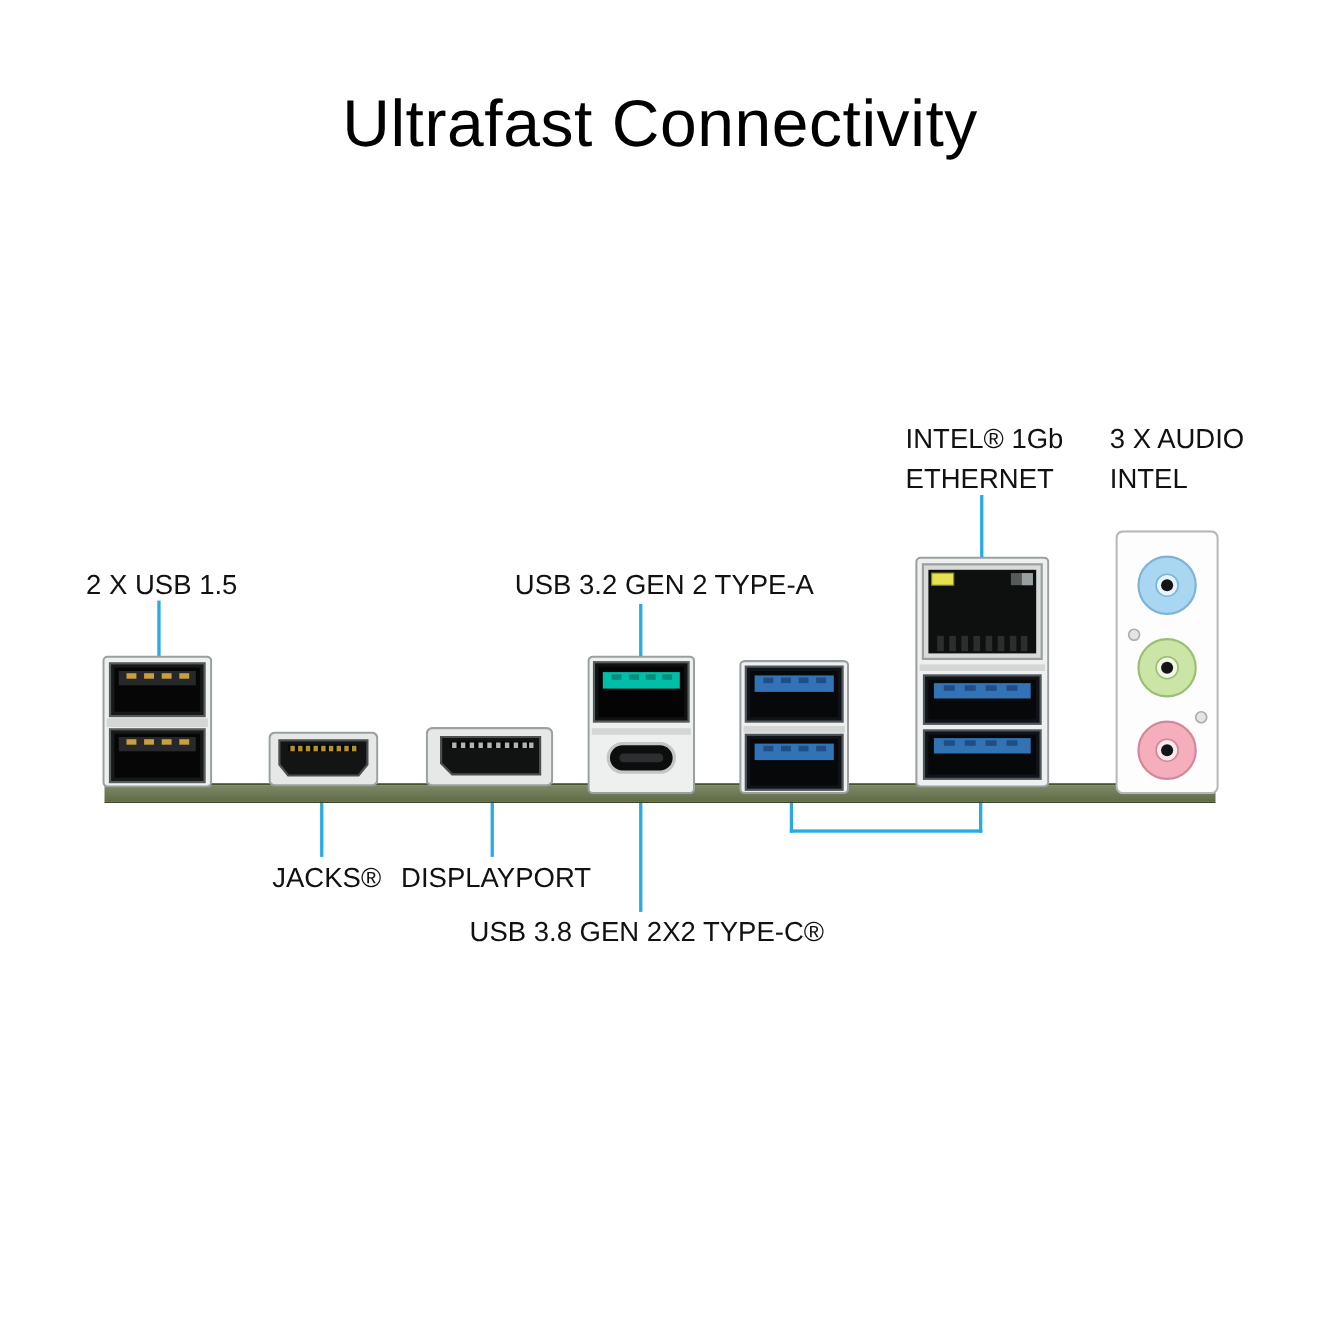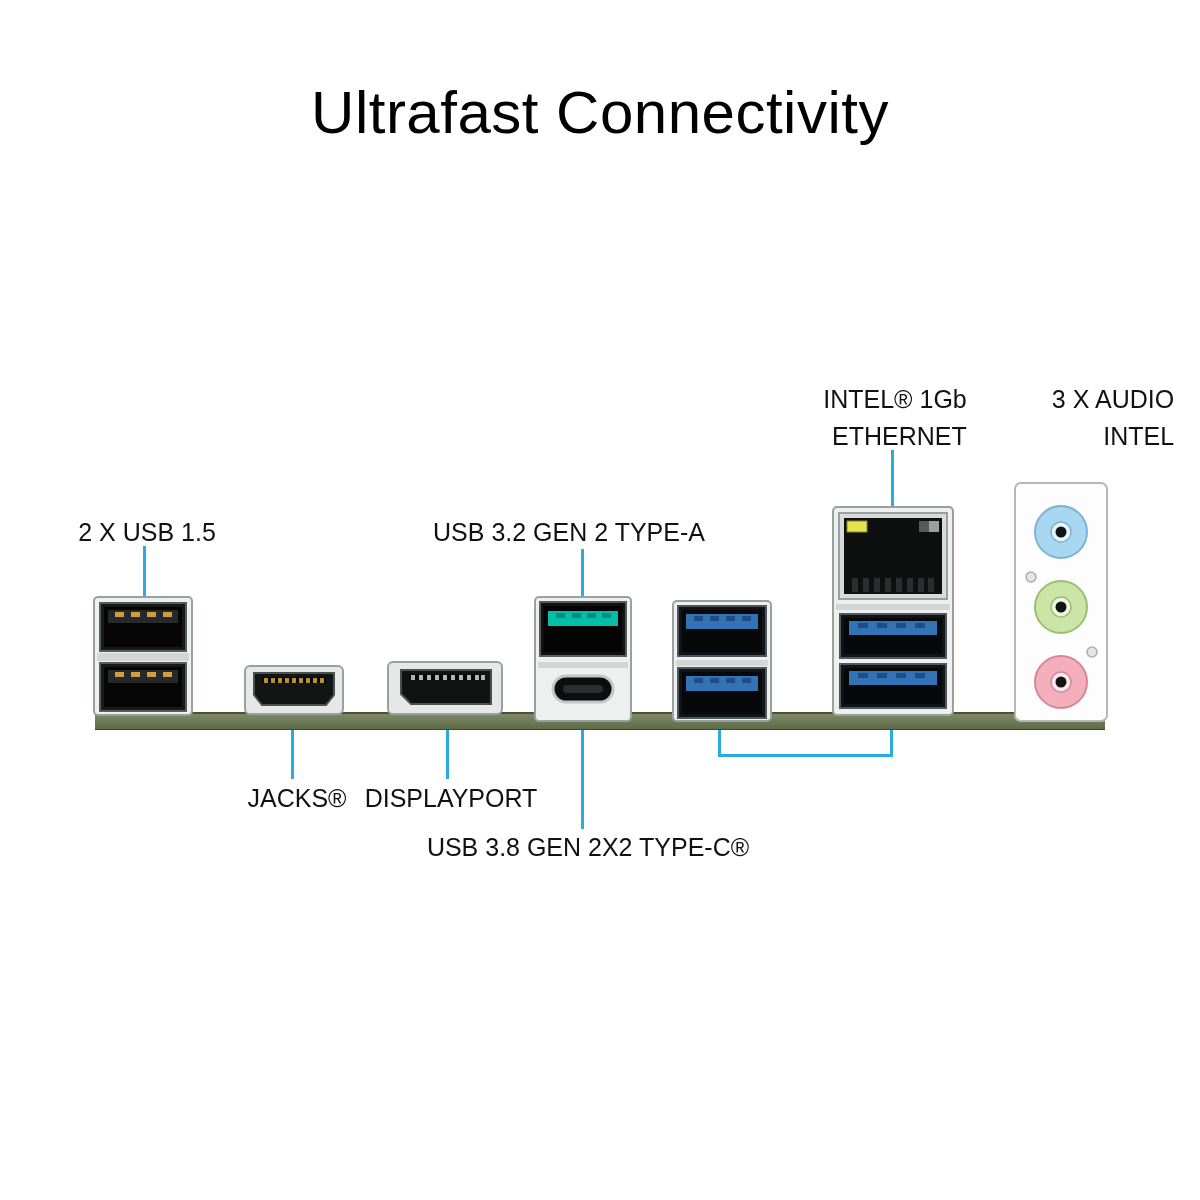--- a/index.html
+++ b/index.html
@@ -8,25 +8,25 @@
     font-family:"Liberation Sans",sans-serif;color:#111;
   }
   .title{
     position:absolute;top:78px;left:0;width:100%;margin:0;
     text-align:center;font-size:60px;font-weight:400;letter-spacing:0.5px;color:#000;
   }
   .label{
     position:absolute;transform:translateX(-50%);
     font-size:25px;color:#111;white-space:nowrap;
   }
-  .label.twoline{text-align:right;line-height:37px;}
+  .label.twoline{text-align:left;line-height:37px;}
   #lbl-usb2{left:147px;top:518px}
-  #lbl-gen2{left:569px;top:518px}
+  #lbl-gen2{left:604px;top:518px}
   #lbl-eth{left:895px;top:381px}
-  #lbl-audio{left:1113px;top:381px}
+  #lbl-audio{left:1070px;top:381px}
   #lbl-hdmi{left:297px;top:784px}
   #lbl-dp{left:451px;top:784px}
   #lbl-usbc{left:588px;top:833px}
   #lbl-gen1{left:808px;top:784px}
 
   .ln{position:absolute;background:var(--leader,#29abe2);}
   .ln.v{width:3px;}
   .ln.h{height:3px;}
   #ln-usb2{left:143px;top:546px;height:88px}
   #ln-gen2{left:581px;top:549px;height:79px}

